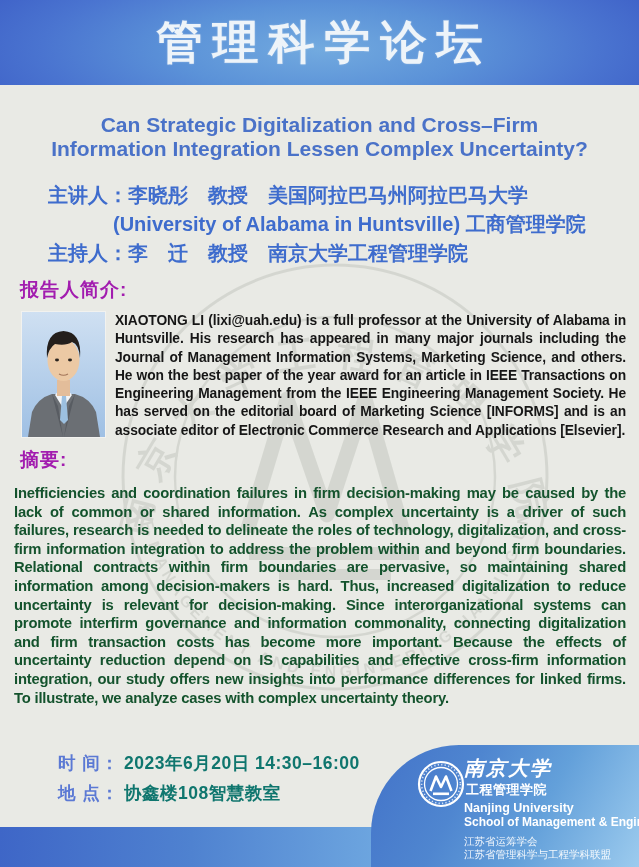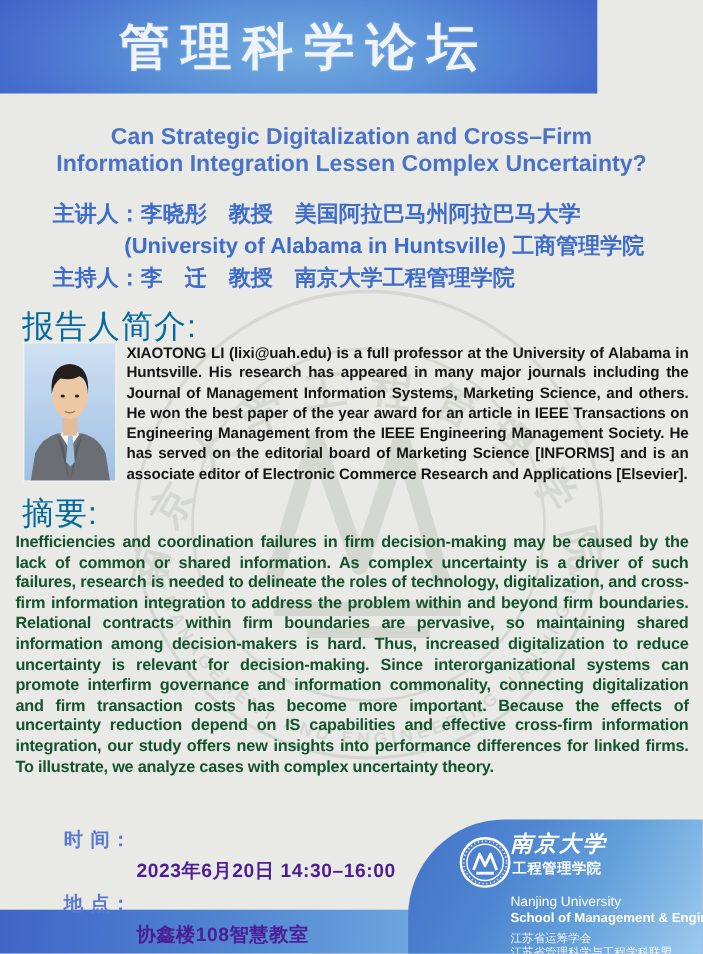--- a/index.html
+++ b/index.html
@@ -4,21 +4,21 @@
 <style>
   html,body{margin:0;padding:0;}
   body{
     width:639px;height:867px;position:relative;overflow:hidden;
     background:#e9eae5;
     font-family:"Liberation Sans",sans-serif;
     -webkit-font-smoothing:antialiased;
   }
   
   .banner{
-    position:absolute;top:0;left:0;width:543px;height:85px;
+    position:absolute;top:0;left:0;width:639px;height:85px;
     background:radial-gradient(ellipse 58% 130% at 50% 58%, #72aadf 0%, #5b92d8 40%, #4a74d0 75%, #3f62c8 100%);
     display:flex;align-items:center;justify-content:center;
   }
   .banner-title{
     color:#eef4f9;
     font-family:"Liberation Serif","DejaVu Serif",serif;
     font-weight:bold;font-size:46px;letter-spacing:10px;padding-left:10px;
     text-shadow:0 0 2px rgba(255,255,255,.35);
   }
   
@@ -29,21 +29,21 @@
     color:#4a72c8;font-weight:bold;font-size:21px;line-height:24px;
   }
   
   .speakers{
     position:absolute;top:181px;left:48px;right:6px;
     color:#3e6ccd;font-weight:bold;font-size:20px;line-height:29px;
   }
   .speaker-indent{padding-left:65px;}
   
   .sec-heading{
-    position:absolute;left:20px;color:#0369a1;font-weight:normal;font-size:29px;
+    position:absolute;left:20px;color:#a21caf;font-weight:bold;font-size:19px;
     letter-spacing:1px;
   }
   .bio-heading{top:277px;}
   .abs-heading{top:447px;}
   
   .bio-row{position:absolute;top:312px;left:22px;right:13px;display:flex;gap:10px;}
   .photo{width:83px;height:125px;flex:0 0 auto;outline:1px solid #f2f2ef;}
   .bio-text{
     flex:1;color:#161616;font-size:13.8px;line-height:18.3px;
     text-align:justify;letter-spacing:-0.1px;
@@ -52,40 +52,40 @@
   .abstract-text{
     position:absolute;top:484px;left:14px;right:13px;
     color:#14532d;font-size:14.8px;line-height:18.6px;font-weight:bold;
     text-align:justify;letter-spacing:-0.2px;
   }
   .bio-text{font-weight:bold;}
   
   .schedule{position:absolute;top:752px;left:30px;}
   .sched-row{display:flex;margin-bottom:8px;font-size:17.5px;font-weight:bold;line-height:22px;}
   .sched-label{color:#5b79d4;width:66px;letter-spacing:1px;margin-left:28px;}
-  .sched-value{color:#4c1d95;letter-spacing:.5px;margin-top:28px;}
+  .sched-value{color:#0f766e;letter-spacing:.5px;}
   
   .footer-bar{
     position:absolute;left:0;bottom:0;width:639px;height:40px;
     background:linear-gradient(92deg,#3e66c7 0%,#4f82d0 30%,#6ea7e0 60%,#7db3e6 78%,#5d9bd9 100%);
   }
   .logo-panel{
     position:absolute;right:0;bottom:0;width:268px;height:122px;
     border-top-left-radius:88px;
     background:linear-gradient(118deg,#4373c9 0%,#4f86d0 35%,#63a0da 62%,#9ccbee 100%);
   }
   .seal{position:absolute;left:46px;top:15px;}
   .panel-text{position:absolute;left:93px;top:10px;width:170px;color:#ffffff;}
   .nju-cn{
     font-family:"Liberation Serif","DejaVu Serif",serif;
     font-style:italic;font-weight:bold;font-size:20px;line-height:26px;
     display:inline-block;letter-spacing:2px;
   }
   .dept-cn{display:inline-block;font-weight:bold;font-size:13px;letter-spacing:.5px;margin-left:2px;vertical-align:2px;}
-  .nju-en1{font-weight:normal;font-size:12.5px;line-height:14px;margin-top:12px;}
+  .nju-en1{font-weight:bold;font-size:12.5px;line-height:14px;margin-top:1px;}
   .nju-en2{font-weight:bold;font-size:12px;line-height:14px;white-space:nowrap;}
   .assoc{margin-top:6px;font-size:10.5px;line-height:13px;color:rgba(255,255,255,.92);font-weight:normal;white-space:nowrap;}
 </style>
 </head>
 <body>
 
 <svg class="watermark" width="460" height="460" viewBox="-230 -230 460 460">
   <g opacity="0.16">
     <circle r="212" fill="none" stroke="#6f766a" stroke-width="3"></circle>
     <circle r="160" fill="none" stroke="#6f766a" stroke-width="2.5"></circle>

